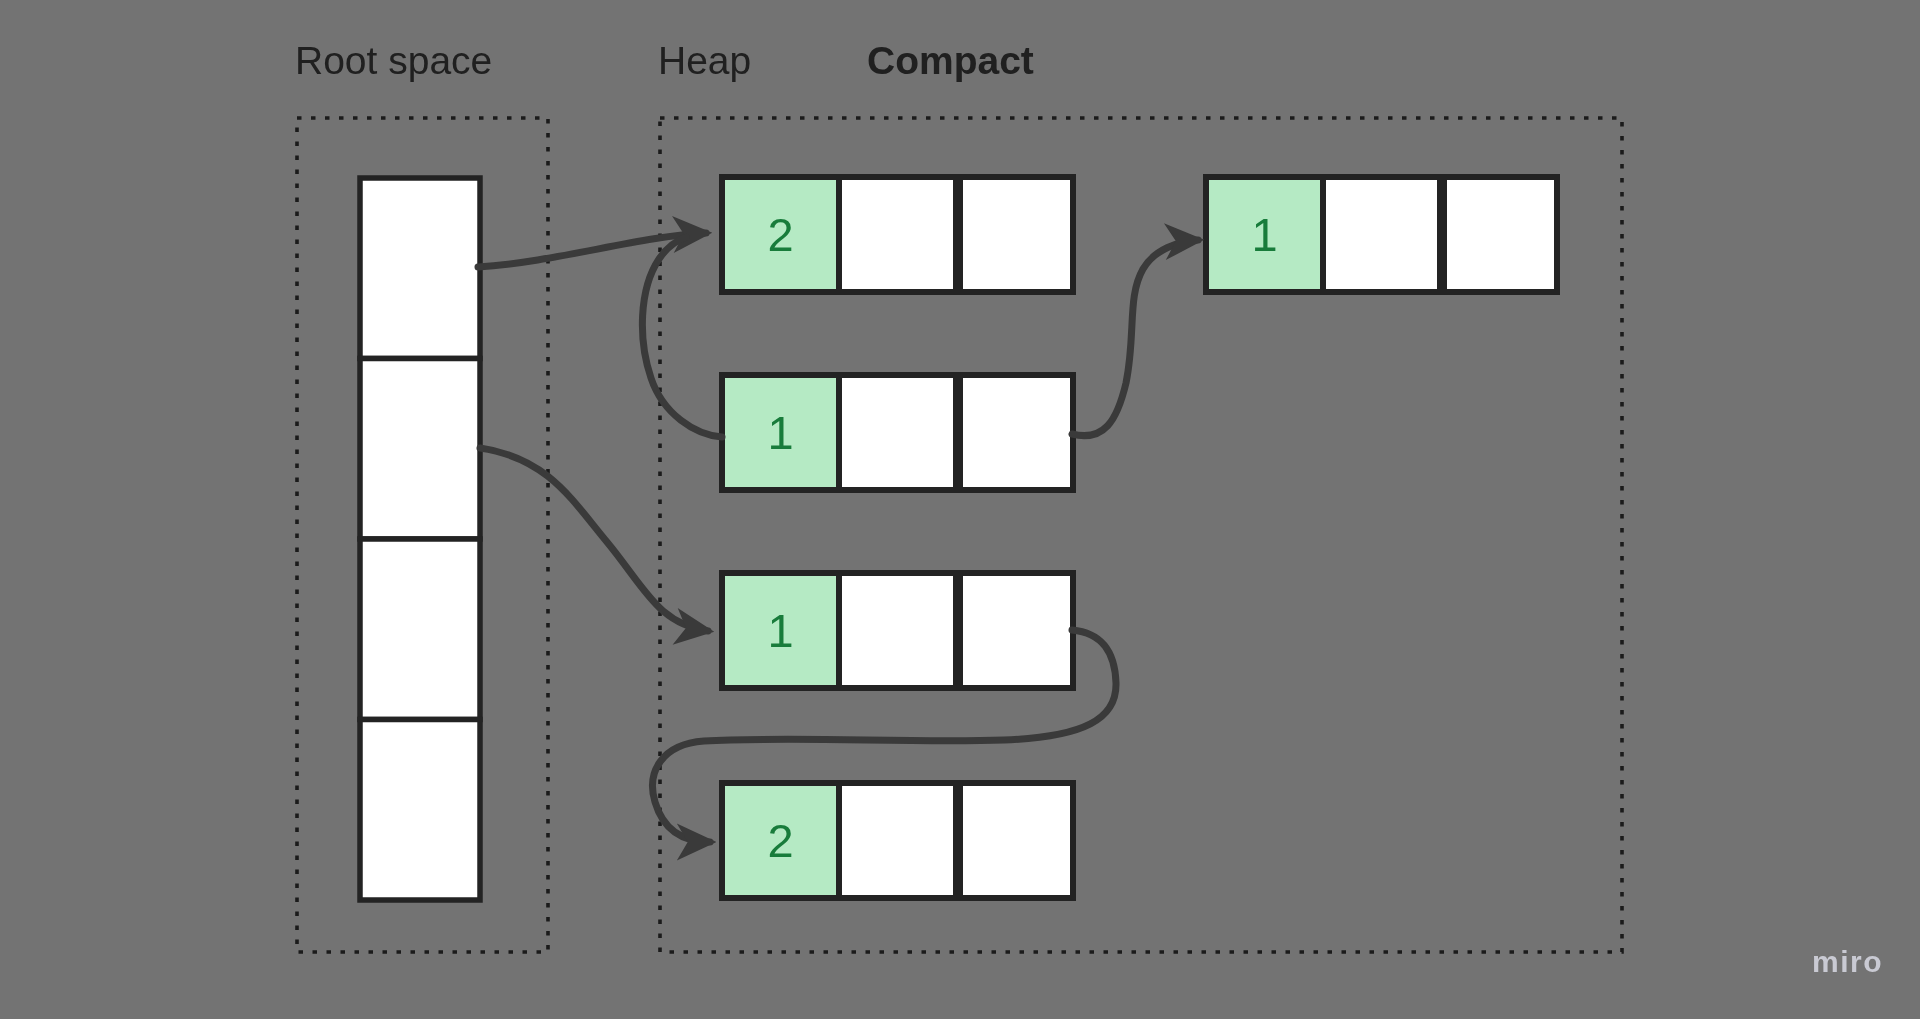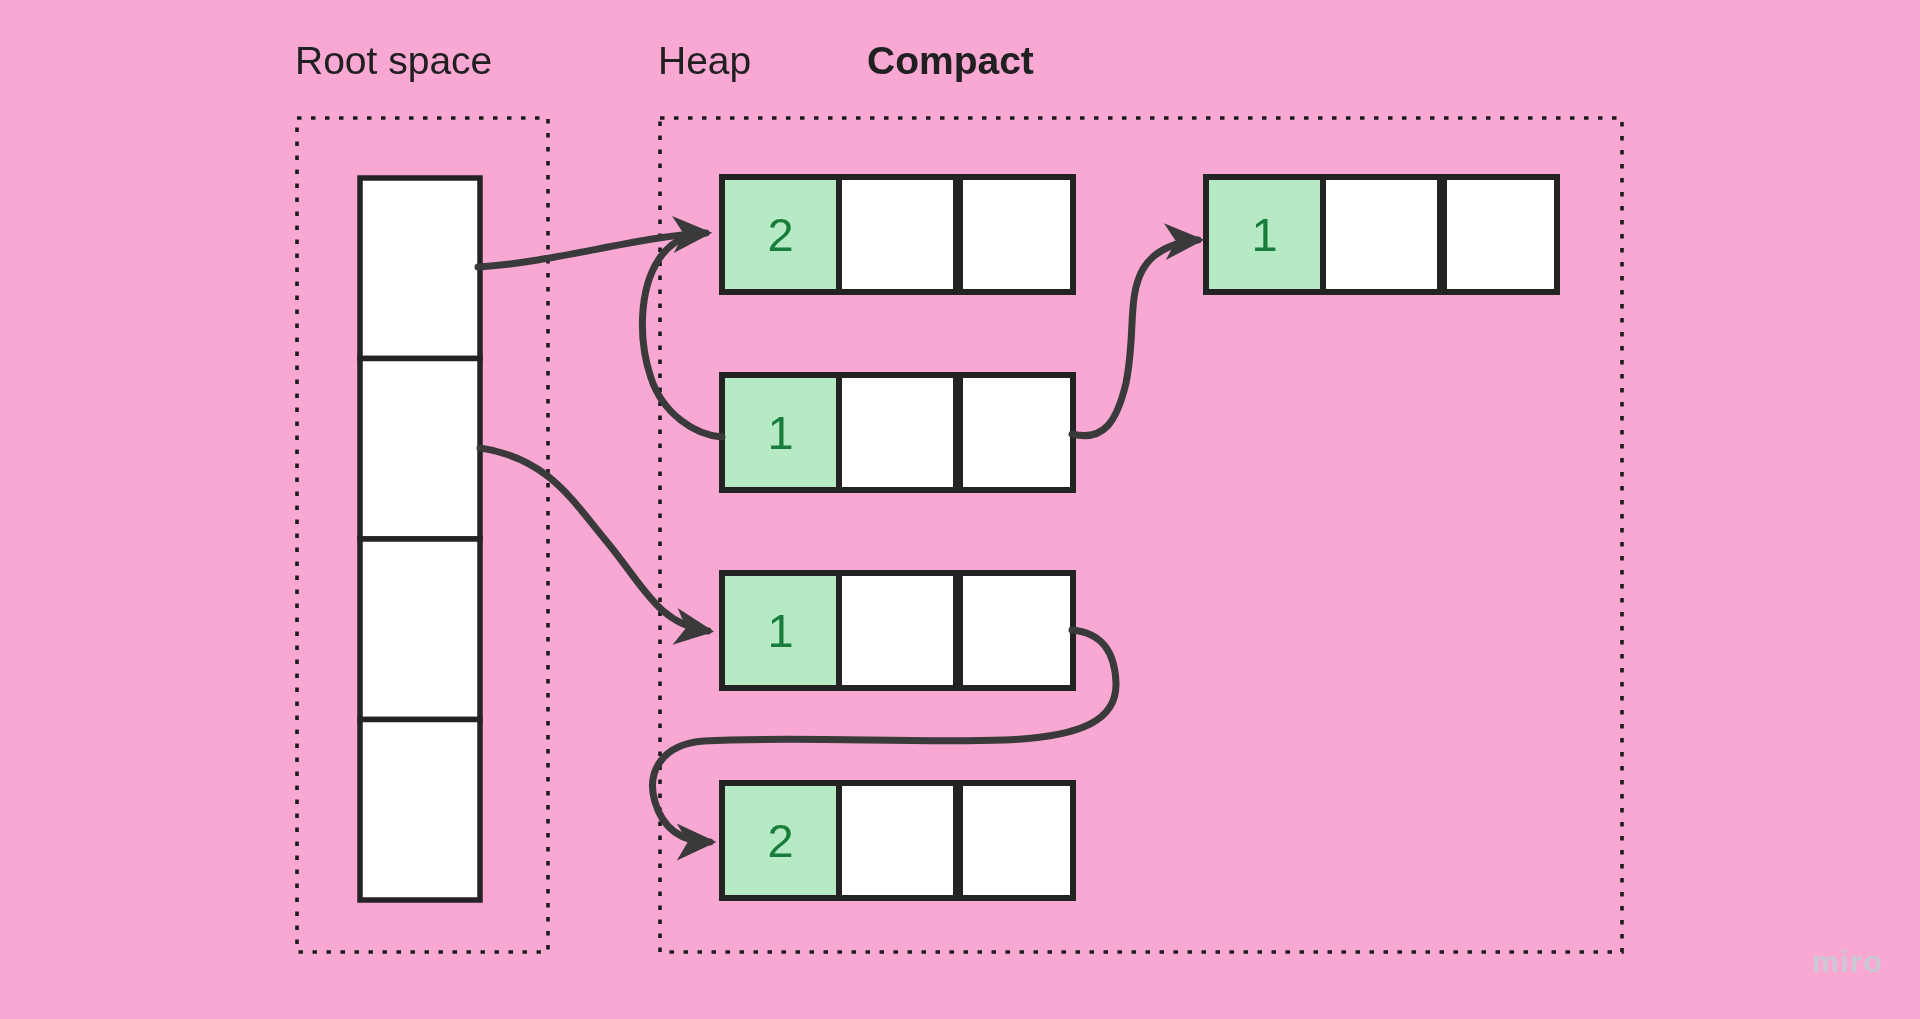--- a/index.html
+++ b/index.html
@@ -1,16 +1,16 @@
 <!DOCTYPE html>
 <html><head>
 <meta charset="utf-8">
 <style>
   html,body{margin:0;padding:0;background:#ffffff;}
-  .stage{position:relative;width:1920px;height:1019px;background:#f9a8d4;overflow:hidden;}
+  .stage{position:relative;width:1920px;height:1019px;background:#737373;overflow:hidden;}
   svg{display:block;}
   .lbl{font-family:"Liberation Sans",sans-serif;font-size:39px;fill:#202020;}
   .lbl-bold{font-weight:700;}
   .dotted{fill:none;stroke:#1b1b1b;stroke-width:3.6;stroke-dasharray:4.5 9.5;}
   .rootcell{fill:#ffffff;stroke:#232323;stroke-width:5.5;}
   .cell{fill:#ffffff;stroke:#232323;stroke-width:6;}
   .gcell{stroke:#232323;stroke-width:6;}
   .num{font-family:"Liberation Sans",sans-serif;font-size:47px;text-anchor:middle;}
   .conn{fill:none;stroke:#3a3a3a;stroke-width:7;stroke-linecap:round;stroke-linejoin:round;}
   .wm{font-family:"Liberation Sans",sans-serif;font-size:30px;font-weight:600;letter-spacing:1.5px;fill:#c9cad3;}

